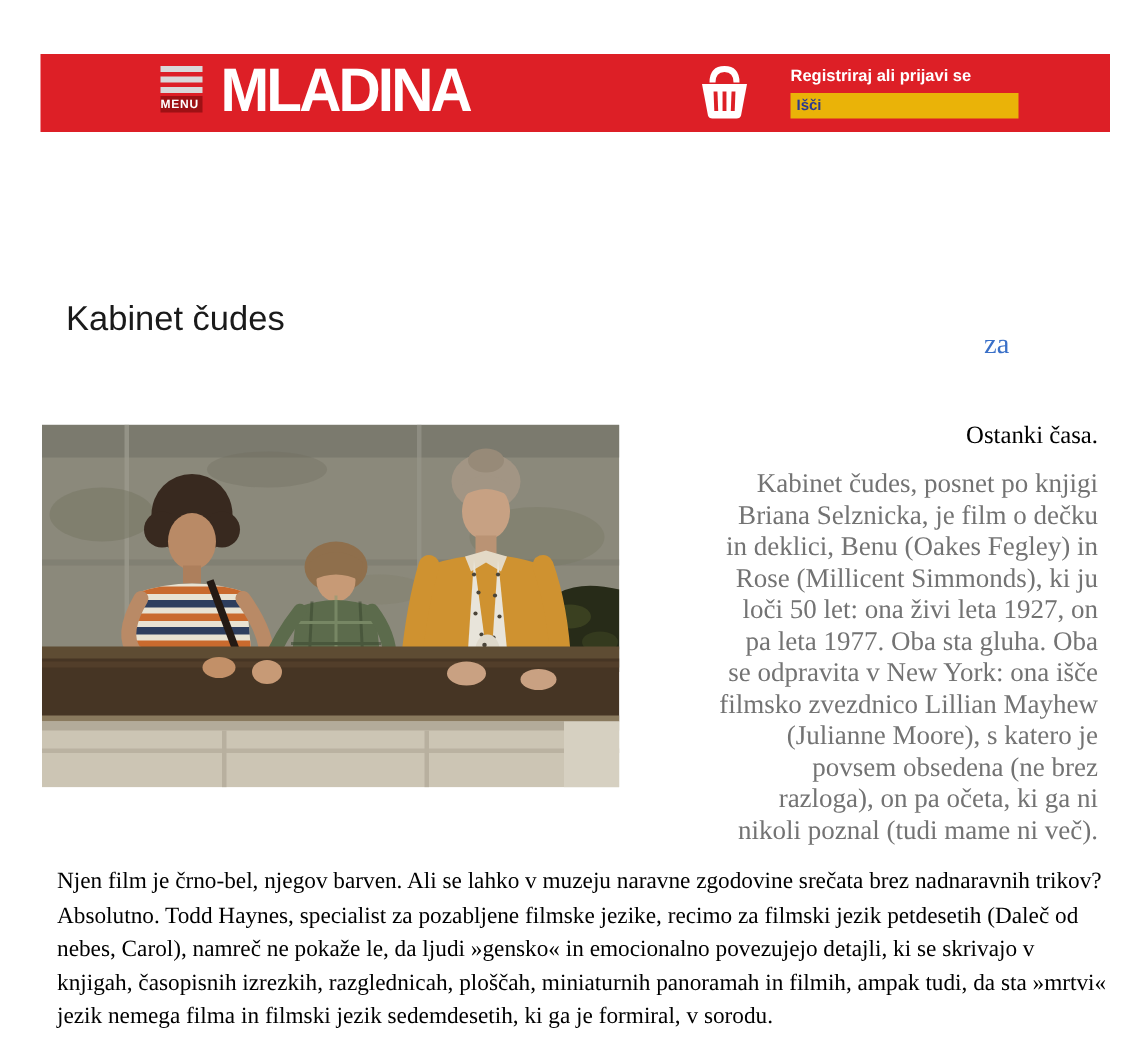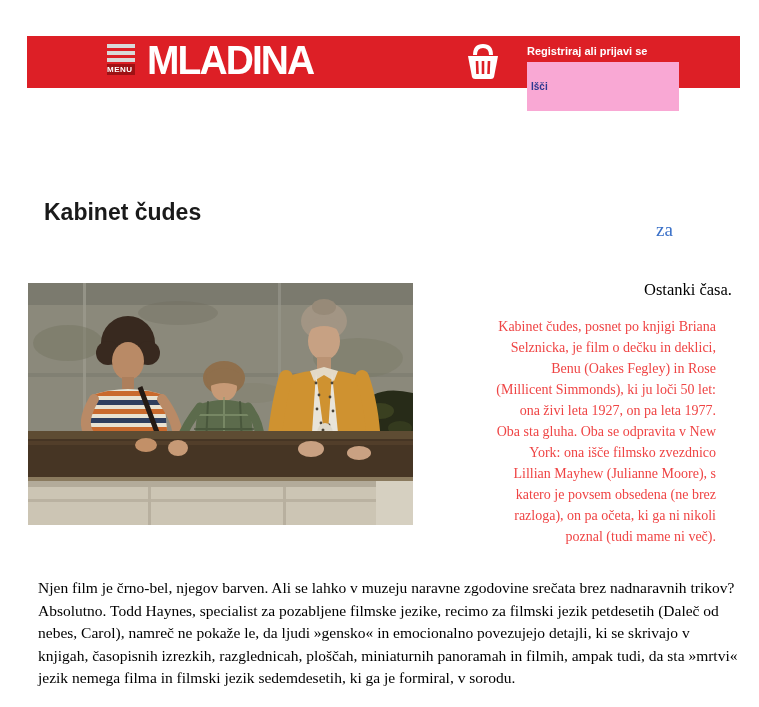--- a/index.html
+++ b/index.html
@@ -14,43 +14,43 @@
   .menu-label{margin-top:2px;background:#9e1114;color:#fff;
               font-family:"Liberation Sans",sans-serif;font-size:8px;font-weight:bold;
               text-align:left;letter-spacing:.5px;padding:1px 0;}
   .logo{position:absolute;left:120px;top:1px;color:#fff;
         font-family:"Liberation Sans",sans-serif;font-weight:bold;font-size:41px;
         letter-spacing:-2px;transform:scaleX(.95);transform-origin:left;}
   .basket{position:absolute;left:438px;top:7px;width:36px;height:38px;cursor:pointer;}
   .register{position:absolute;left:500px;top:9px;color:#ffffff;
             font-family:"Liberation Sans",sans-serif;font-size:11px;font-weight:bold;}
   .search{position:absolute;left:500px;top:26px;width:144px;height:17px;border:none;
-          background:#f9a8d4;font-family:"Liberation Sans",sans-serif;font-size:10px;
-          font-weight:bold;color:#2b3990;padding:16px 4px;outline:none;}
+          background:#eab308;font-family:"Liberation Sans",sans-serif;font-size:10px;
+          font-weight:bold;color:#2b3990;padding:0 4px;outline:none;}
   .search::placeholder{color:#2b3990;opacity:1;}
 
   
   .byline{position:absolute;left:44px;top:97px;font-size:13.5px;line-height:17px;color:#000;}
   .byline .sep{padding:0 6px;}
   .byline a{color:#000;text-decoration:none;cursor:pointer;}
 
   
   .title{position:absolute;left:44px;top:199px;font-family:"Liberation Sans",sans-serif;
          font-size:23px;color:#1a1a1a;}
   .za-link{position:absolute;left:656px;top:219px;font-size:19px;color:#3a70c8;cursor:pointer;}
   .subtitle{position:absolute;left:39px;top:236px;font-family:"Liberation Sans",sans-serif;
             font-size:17px;color:#222;}
 
   
   .photo{position:absolute;left:28px;top:283px;width:385px;height:242px;overflow:hidden;}
 
   
   .aside{position:absolute;left:478px;top:280px;width:254px;text-align:right;}
   .aside-heading{font-size:16.5px;margin:0 0 12px 0;color:#000;}
-  .aside-body{font-size:14px;line-height:21px;margin:16px;color:#ef4444;}
+  .aside-body{font-size:18px;line-height:21px;margin:0;color:#737373;}
 
   
   .body-par{position:absolute;left:38px;top:577px;width:701px;font-size:15.5px;
             line-height:22.5px;color:#000;}
 </style>
 </head>
 <body>
 
 <div class="page">
 
@@ -78,21 +78,21 @@
     </div>
 
     <div class="register">Registriraj ali prijavi se</div>
 
     <input class="search" placeholder="Išči" style="">
   </div>
 
   <div class="byline">
   </div>
 
-  <h1 class="title" style="margin:0;font-weight:bold;">Kabinet čudes</h1>
+  <h1 class="title" style="margin:0;font-weight:normal;">Kabinet čudes</h1>
 
   <a class="za-link">za</a>
 
 
   <div class="photo">
     <svg width="385" height="242" viewBox="0 0 385 242">
 
       <rect x="0" y="0" width="385" height="150" fill="#8b897b"></rect>
       <rect x="0" y="0" width="385" height="22" fill="#7b7a6e"></rect>
       <rect x="0" y="90" width="385" height="4" fill="#7d7c70" opacity=".7"></rect>

